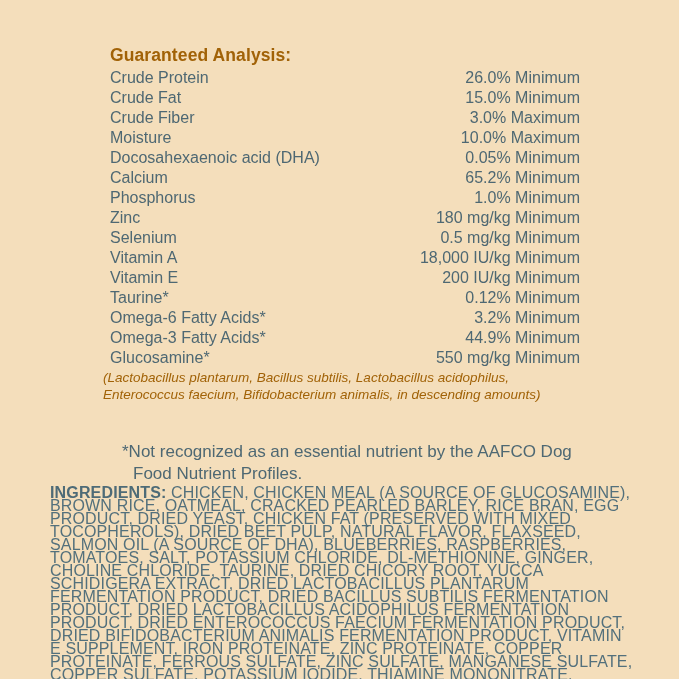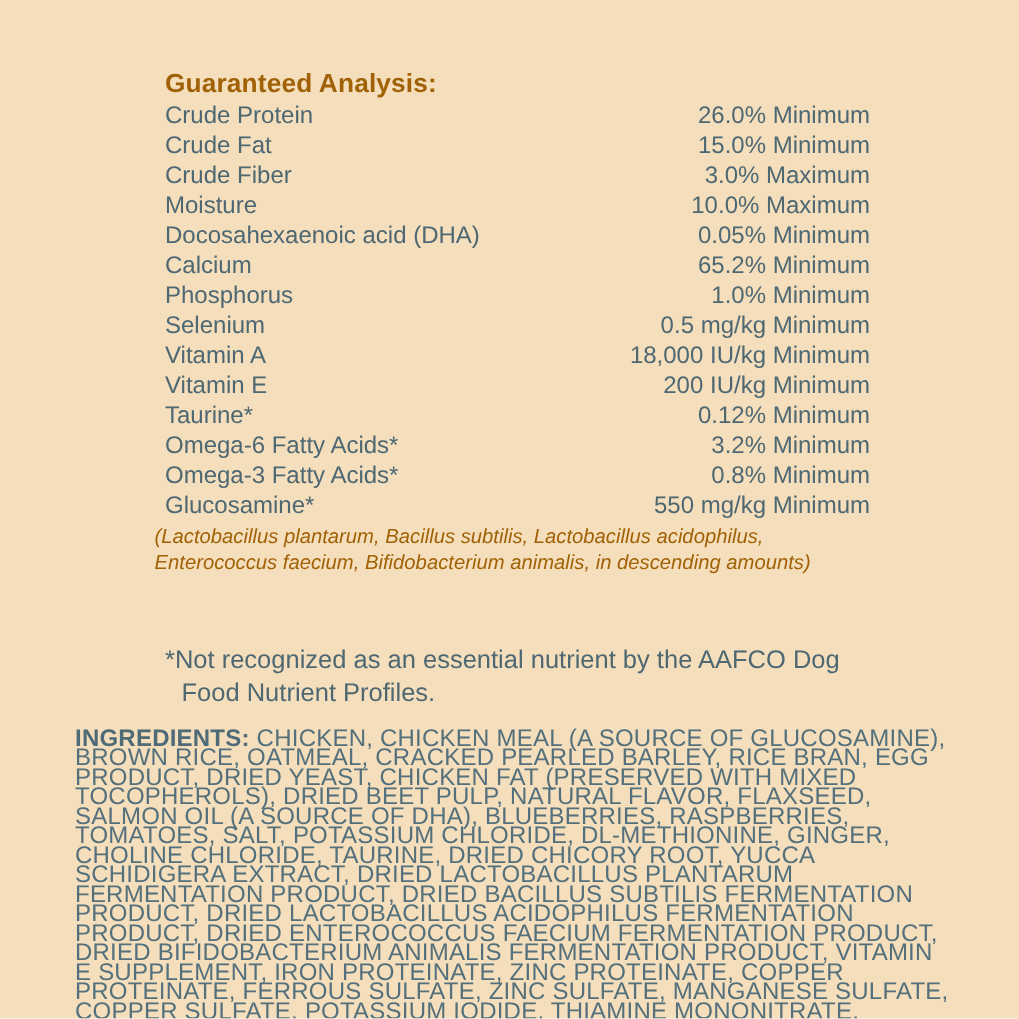--- a/index.html
+++ b/index.html
@@ -55,21 +55,21 @@
   .aafco-note {
     position: absolute;
     left: 110px;
     top: 429px;
     width: 452px;
     font-size: 17px;
     line-height: 22px;
     color: #4e6873;
     text-indent: -11px;
     padding-left: 11px;
-    margin: 0;
+    margin: 12px;
   }
   
   .ingredients-section {
     position: absolute;
     left: 50px;
     top: 486px;
     width: 584px;
   }
   .ingredients-text {
     margin: 0;
@@ -121,20 +121,24 @@
         </div>
         <div class="ga-row">
           <span class="ga-name">Calcium</span>
           <span class="ga-value">65.2% Minimum</span>
         </div>
         <div class="ga-row">
           <span class="ga-name">Phosphorus</span>
           <span class="ga-value">1.0% Minimum</span>
         </div>
         <div class="ga-row">
+          <span class="ga-name">Zinc</span>
+          <span class="ga-value">180 mg/kg Minimum</span>
+        </div>
+        <div class="ga-row">
           <span class="ga-name">Selenium</span>
           <span class="ga-value">0.5 mg/kg Minimum</span>
         </div>
         <div class="ga-row">
           <span class="ga-name">Vitamin A</span>
           <span class="ga-value">18,000 IU/kg Minimum</span>
         </div>
         <div class="ga-row">
           <span class="ga-name">Vitamin E</span>
           <span class="ga-value">200 IU/kg Minimum</span>
@@ -142,21 +146,21 @@
         <div class="ga-row">
           <span class="ga-name">Taurine*</span>
           <span class="ga-value">0.12% Minimum</span>
         </div>
         <div class="ga-row">
           <span class="ga-name">Omega-6 Fatty Acids*</span>
           <span class="ga-value">3.2% Minimum</span>
         </div>
         <div class="ga-row">
           <span class="ga-name">Omega-3 Fatty Acids*</span>
-          <span class="ga-value">0.8% Minimum</span>
+          <span class="ga-value">44.9% Minimum</span>
         </div>
         <div class="ga-row">
           <span class="ga-name">Glucosamine*</span>
           <span class="ga-value">550 mg/kg Minimum</span>
         </div>
       </div>
 
     <p class="species-note">(Lactobacillus plantarum, Bacillus subtilis, Lactobacillus acidophilus, Enterococcus faecium, Bifidobacterium animalis, in descending amounts)</p>
   </section>
 

